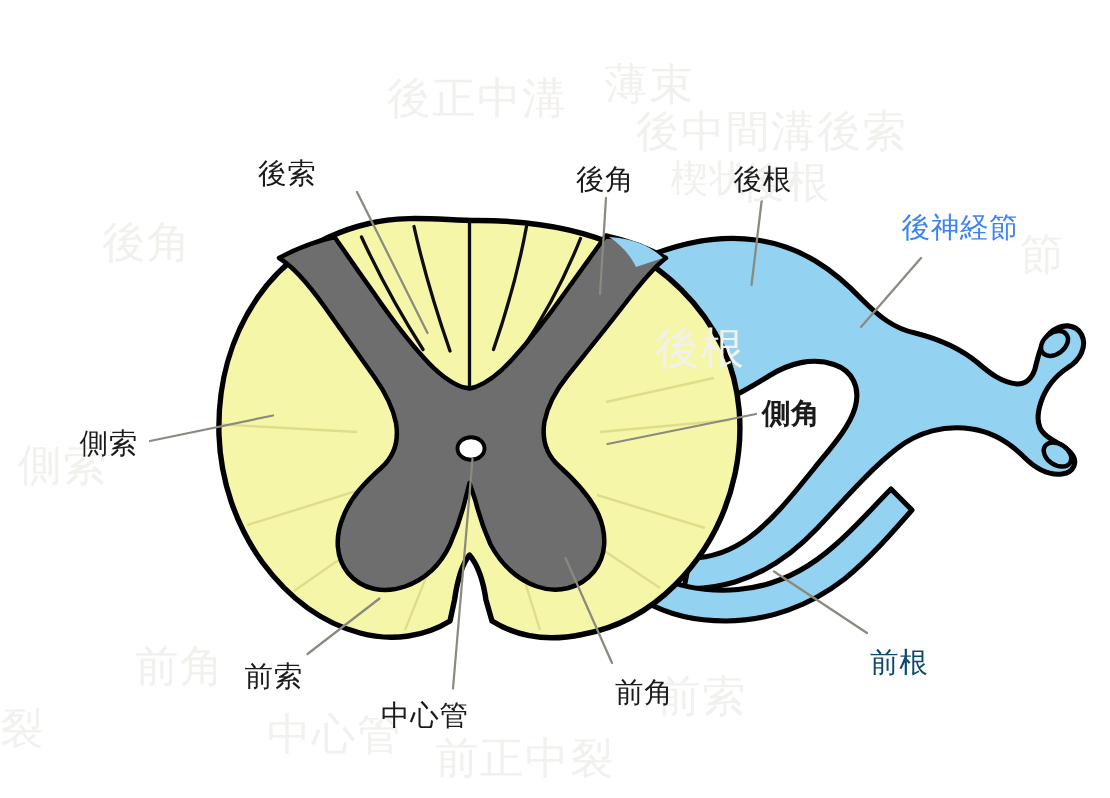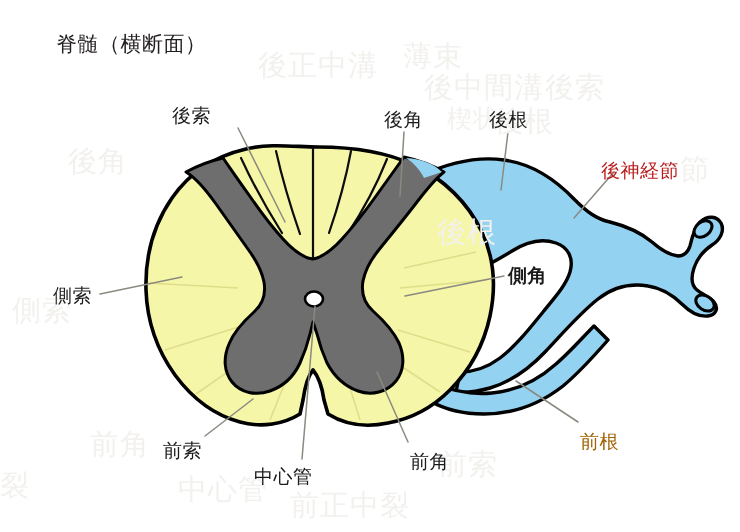--- a/index.html
+++ b/index.html
@@ -204,28 +204,27 @@
       <div class="watermark" style="left: 680px; top: 150px; font-size: 29px; color: rgb(242, 241, 238);">節</div>
       <div class="watermark" style="left: 437px; top: 213px; font-size: 29px; color: rgb(242, 241, 238);">後根</div>
       <div class="watermark" style="left: 12px; top: 291px; font-size: 29px; color: rgb(242, 241, 238);">側索</div>
       <div class="watermark" style="left: 90px; top: 425px; font-size: 29px; color: rgb(242, 241, 238);">前角</div>
       <div class="watermark" style="left: 438px; top: 445px; font-size: 29px; color: rgb(242, 241, 238);">前索</div>
       <div class="watermark" style="left: 178px; top: 470px; font-size: 29px; color: rgb(242, 241, 238);">中心管</div>
       <div class="watermark" style="left: 290px; top: 486px; font-size: 29px; color: rgb(242, 241, 238);">前正中裂</div>
       <div class="watermark" style="left: 0px; top: 466px; font-size: 29px; color: rgb(242, 241, 238);">裂</div>
     </div>
 
-  <div class="page-title">脊髄（横断面）</div>
 
   <div id="label-layer">
       <div class="label" style="left: 172px; top: 103px; color: rgb(26, 26, 26);">後索</div>
       <div class="label" style="left: 384px; top: 107px; color: rgb(26, 26, 26);">後角</div>
       <div class="label" style="left: 489px; top: 107px; color: rgb(26, 26, 26);">後根</div>
-      <div class="label" style="left: 601px; top: 158px; color: #b91c1c;">後神経節</div>
+      <div class="label" style="left: 601px; top: 139px; color: #3b82f6;">後神経節</div>
       <div class="label" style="left: 53px; top: 283px; color: rgb(26, 26, 26);">側索</div>
       <div class="label" style="left: 508px; top: 263px; color: rgb(26, 26, 26); font-weight: bold;">側角</div>
       <div class="label" style="left: 163px; top: 438px; color: rgb(26, 26, 26);">前索</div>
       <div class="label" style="left: 254px; top: 464px; color: rgb(26, 26, 26);">中心管</div>
       <div class="label" style="left: 410px; top: 449px; color: rgb(26, 26, 26);">前角</div>
-      <div class="label" style="left: 580px; top: 429px; color: #a16207;">前根</div>
+      <div class="label" style="left: 580px; top: 429px; color: #0c4a6e;">前根</div>
     </div>
 
 </div>
 
 </body></html>

